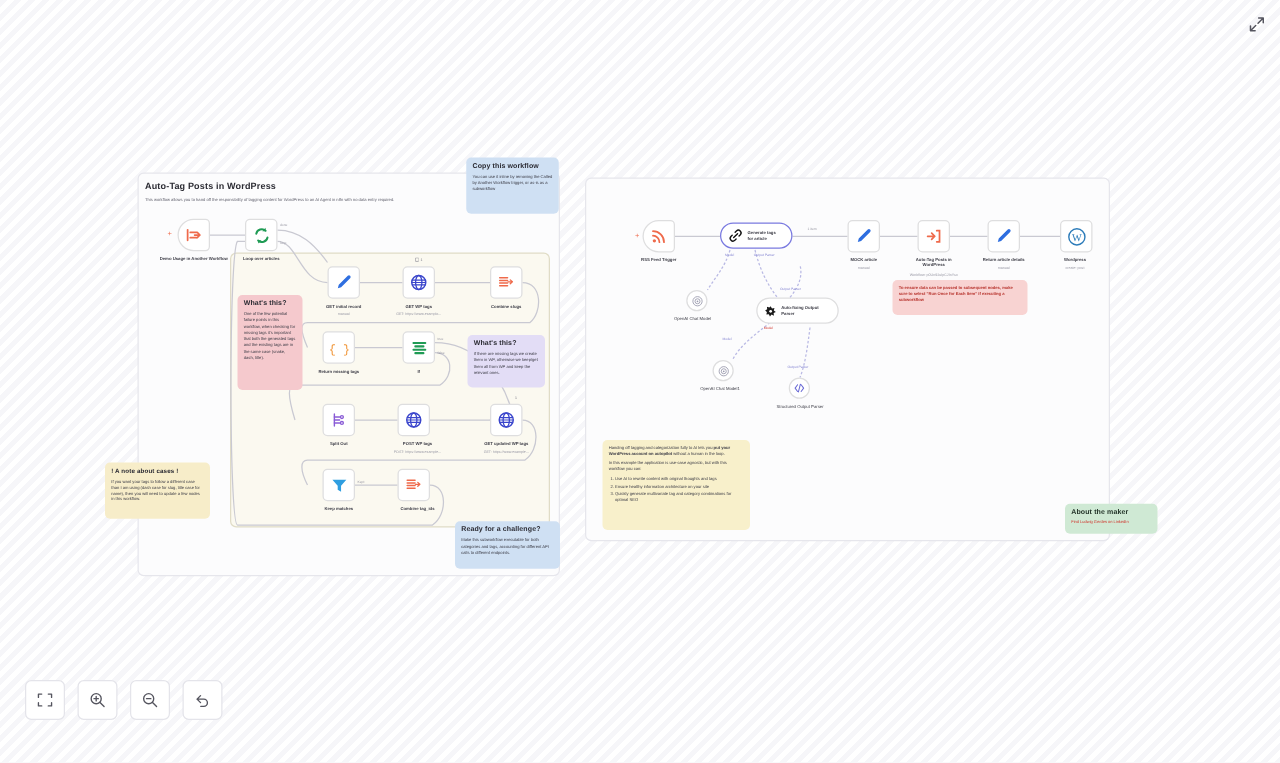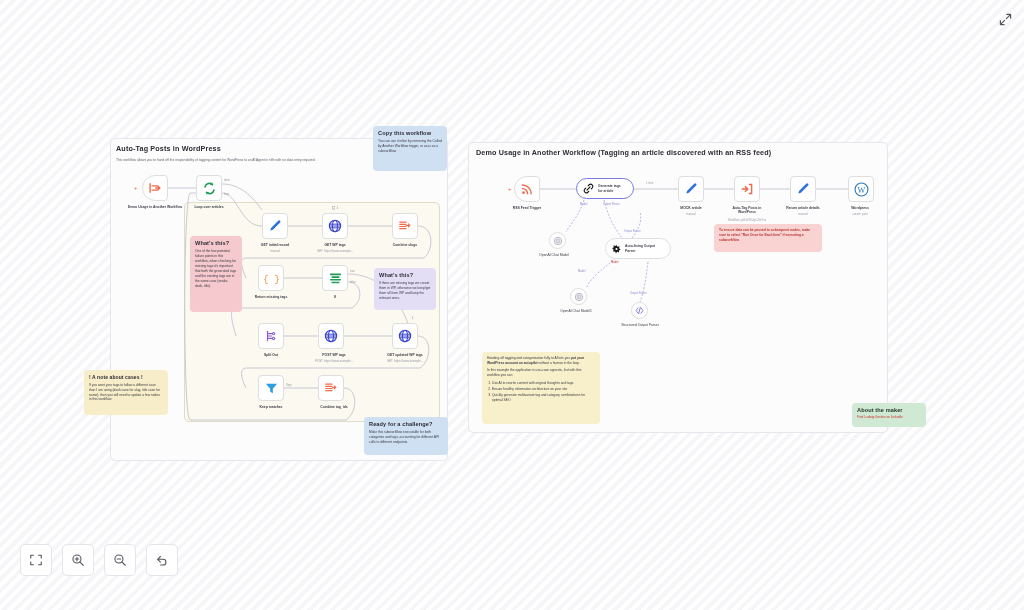--- a/index.html
+++ b/index.html
@@ -327,21 +327,20 @@
     <span>If you want your tags to follow a different case than I am using (dash case for slug, title case for name), then you will need to update a few nodes in this workflow.</span>
   </div>
 
   <div class="note note-blue" style="left:364px; top:417px; width:84px; height:38px;">
     <span class="nt">Ready for a challenge?</span>
     <span>Make this subworkflow executable for both categories and tags, accounting for different API calls to different endpoints.</span>
   </div>
 
   <div class="section" style="left:468px; top:142px; width:420px; height:291px;"></div>
 
-  <div class="sec-title" style="left:476px; top:148px;">Demo Usage in Another Workflow (Tagging an article discovered with an RSS feed)</div>
 
   <svg class="wire" style="left:0; top:0; width:1024px; height:610px;">
 
     <path d="M540,189 L576,189"></path>
 
     <path d="M634,189 L678,189"></path>
 
     <path d="M704,189 L734,189"></path>
 
     <path d="M760,189 L790,189"></path>

